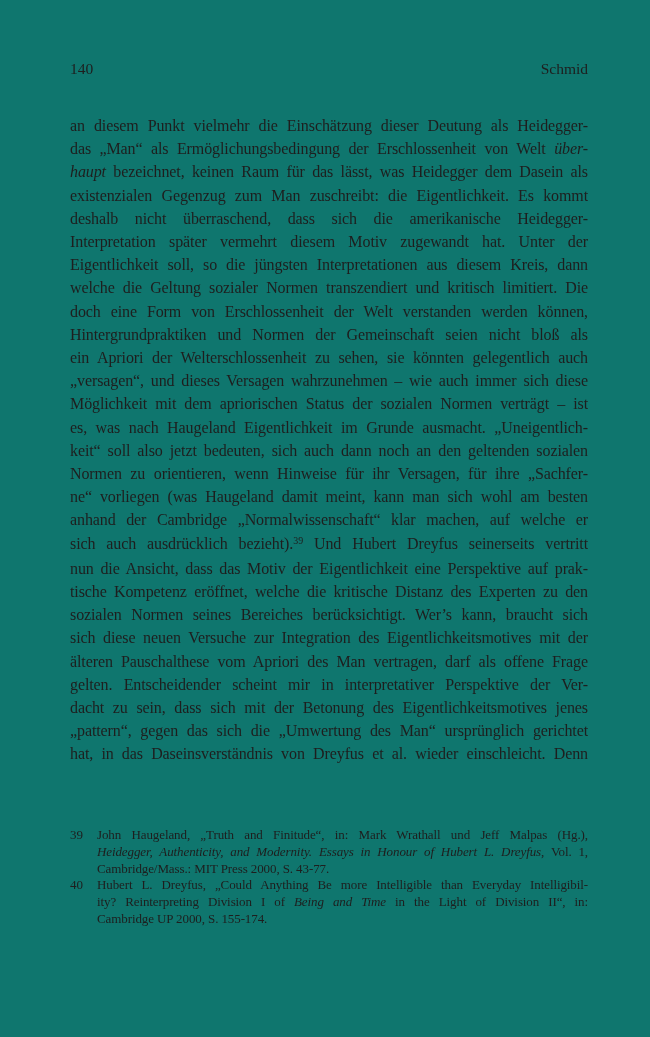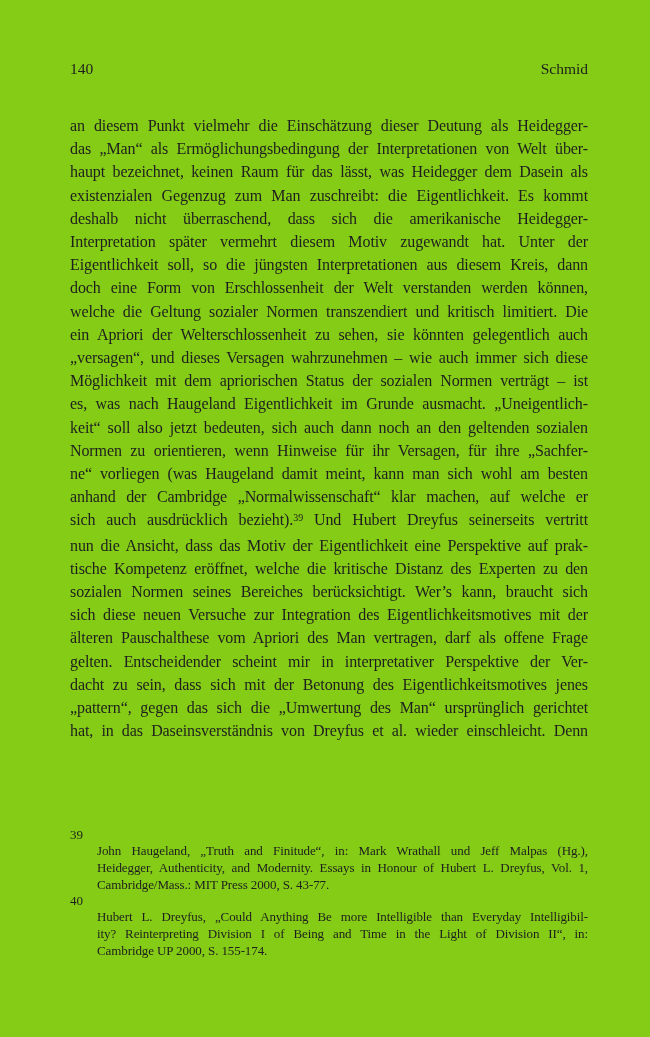--- a/index.html
+++ b/index.html
@@ -1,67 +1,68 @@
 <!DOCTYPE html>
 <html><head>
 <meta charset="utf-8">
 <style>
   html,body { margin:0; padding:0; background:#ffffff; }
   .page {
     position:relative; width:650px; height:1037px;
-    background:#84cc16; color:#1e1e1e;
+    background:#0f766e; color:#1e1e1e;
     font-family:"Liberation Serif", serif;
     overflow:hidden;
   }
   .running-header {
     position:absolute; top:59px; left:70px; width:518px;
     display:flex; justify-content:space-between;
     font-size:15.5px; line-height:19px;
   }
   .body-text {
     position:absolute; top:94px; left:70px; width:518px;
     font-size:16px; letter-spacing:-0.1px;margin-top:20px;
   }
   .body-text .line { line-height:23.2px; }
   .line {
     text-align:justify; text-align-last:justify;
     white-space:nowrap; overflow:hidden;
   }
   .line.noj { text-align-last:left; }
-  .it { }
+  .it { font-style:italic; }
   .sup { font-size:0.62em; position:relative; top:-0.45em; letter-spacing:0; }
   .footnotes {
     position:absolute; top:827px; left:70px; width:518px;
     font-size:13px; letter-spacing:-0.1px;
   }
   .footnote { display:flex; }
   .fn-num { flex:0 0 27px; width:27px; line-height:16.8px; }
-  .fn-lines { flex:1 1 auto; min-width:0;margin-top:16px; }
+  .fn-lines { flex:1 1 auto; min-width:0; }
   .footnotes .line { line-height:16.8px; }
 </style>
 </head>
 <body>
 
 <div class="page">
 
   <div class="running-header">
     <span>140</span>
     <span>Schmid</span>
   </div>
 
   <div class="body-text">
       <div class="line"><span>an diesem Punkt vielmehr die Einschätzung dieser Deutung als Heidegger-</span></div>
-      <div class="line"><span>das „Man“ als Ermöglichungsbedingung der Interpretationen von Welt </span><span class="it">über-</span></div>
+      <div class="line"><span>das „Man“ als Ermöglichungsbedingung der Erschlossenheit von Welt </span><span class="it">über-</span></div>
       <div class="line"><span class="it">haupt</span><span> bezeichnet, keinen Raum für das lässt, was Heidegger dem Dasein als</span></div>
       <div class="line"><span>existenzialen Gegenzug zum Man zuschreibt: die Eigentlichkeit. Es kommt</span></div>
       <div class="line"><span>deshalb nicht überraschend, dass sich die amerikanische Heidegger-</span></div>
       <div class="line"><span>Interpretation später vermehrt diesem Motiv zugewandt hat. Unter der</span></div>
       <div class="line"><span>Eigentlichkeit soll, so die jüngsten Interpretationen aus diesem Kreis, dann</span></div>
+      <div class="line"><span>welche die Geltung sozialer Normen transzendiert und kritisch limitiert. Die</span></div>
       <div class="line"><span>doch eine Form von Erschlossenheit der Welt verstanden werden können,</span></div>
-      <div class="line"><span>welche die Geltung sozialer Normen transzendiert und kritisch limitiert. Die</span></div>
+      <div class="line"><span>Hintergrundpraktiken und Normen der Gemeinschaft seien nicht bloß als</span></div>
       <div class="line"><span>ein Apriori der Welterschlossenheit zu sehen, sie könnten gelegentlich auch</span></div>
       <div class="line"><span>„versagen“, und dieses Versagen wahrzunehmen – wie auch immer sich diese</span></div>
       <div class="line"><span>Möglichkeit mit dem apriorischen Status der sozialen Normen verträgt – ist</span></div>
       <div class="line"><span>es, was nach Haugeland Eigentlichkeit im Grunde ausmacht. „Uneigentlich-</span></div>
       <div class="line"><span>keit“ soll also jetzt bedeuten, sich auch dann noch an den geltenden sozialen</span></div>
       <div class="line"><span>Normen zu orientieren, wenn Hinweise für ihr Versagen, für ihre „Sachfer-</span></div>
       <div class="line"><span>ne“ vorliegen (was Haugeland damit meint, kann man sich wohl am besten</span></div>
       <div class="line"><span>anhand der Cambridge „Normalwissenschaft“ klar machen, auf welche er</span></div>
       <div class="line"><span>sich auch ausdrücklich bezieht).</span><span class="sup">39</span><span> Und Hubert Dreyfus seinerseits vertritt</span></div>
       <div class="line"><span>nun die Ansicht, dass das Motiv der Eigentlichkeit eine Perspektive auf prak-</span></div>

